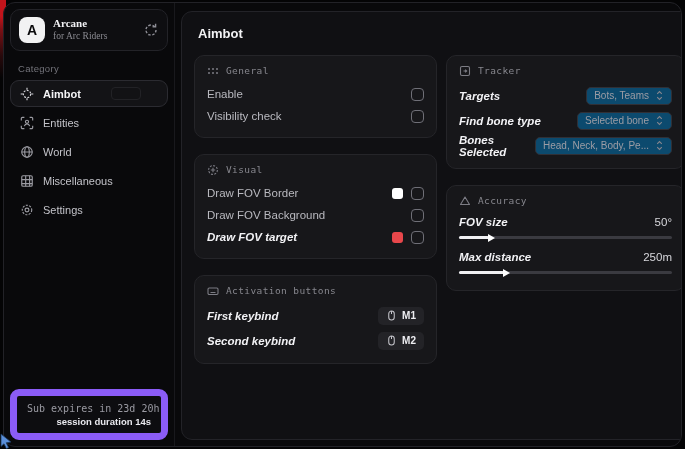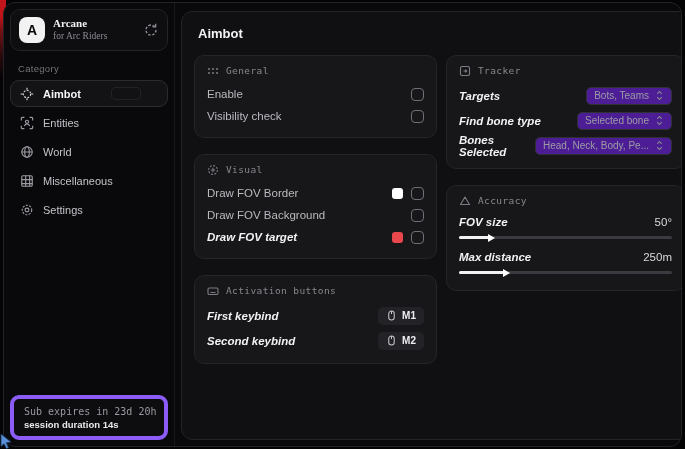--- a/index.html
+++ b/index.html
@@ -64,22 +64,22 @@
     background:#131316; border-color:#2b2b31; color:#f4f4f6; font-weight:bold;
   }
   .nav-item .nicon { width:14px; height:14px; color:#9c9ca3; flex:0 0 14px; }
   .nav-item.active .nicon { color:#d6d6db; }
   .ghost-chip {
     position:absolute; right:26px; width:30px; height:13px;
     border:1px solid #222226; border-radius:4px; background:#121215;
   }
   .sub-card {
     margin-top:auto;
-    border:4px solid #8b5cf6; background:#0d0d10;
-    border-radius:9px; padding:7px 10px 6px;
+    border:7px solid #8b5cf6; background:#0d0d10;
+    border-radius:9px; padding:7px 10px 6px;text-align:right;
   }
   .sub-line1 { font-family:"DejaVu Sans Mono", monospace; font-size:10px; color:#9a9aa2; white-space:nowrap; }
   .sub-line2 { font-size:9.5px; font-weight:bold; color:#e9e9ee; margin-top:2px; }
   
   .main-wrap { flex:1; padding:8px 6px 6px 6px; }
   .main-panel {
     height:100%;
     background:#101013;
     border:1px solid #232328;
     border-radius:11px;
@@ -109,21 +109,21 @@
   .lbl-dim    { font-size:11.5px; color:#b9b9bf; }
   .lbl-bright { font-size:11.5px; color:#f2f2f5; font-weight:bold;font-style:italic; }
   .controls { display:flex; align-items:center; gap:8px; }
   .checkbox {
     width:13px; height:13px; border-radius:4px;
     border:1.5px solid #6f6f77; background:transparent; cursor:pointer;
   }
   .swatch { width:11px; height:11px; border-radius:3px; cursor:pointer; }
   .chip {
     display:inline-flex; align-items:center; gap:6px;
-    background:#4c1d95; border:1px solid #303036;
+    background:#0c4a6e; border:1px solid #303036;
     border-radius:5px; padding:2px 7px; height:18px;
     font-size:10px; color:#9d9da5; cursor:pointer; white-space:nowrap;
   }
   .chip .unfold { width:9px; height:11px; color:#85858d; flex:0 0 9px; }
   .keychip {
     display:inline-flex; align-items:center; gap:5px;
     background:#232327; border-radius:5px; padding:2px 8px; height:18px;
     font-size:10px; font-weight:bold; color:#eeeef2; cursor:pointer;
   }
   .keychip .micon { width:11px; height:11px; color:#c7c7cd; }

